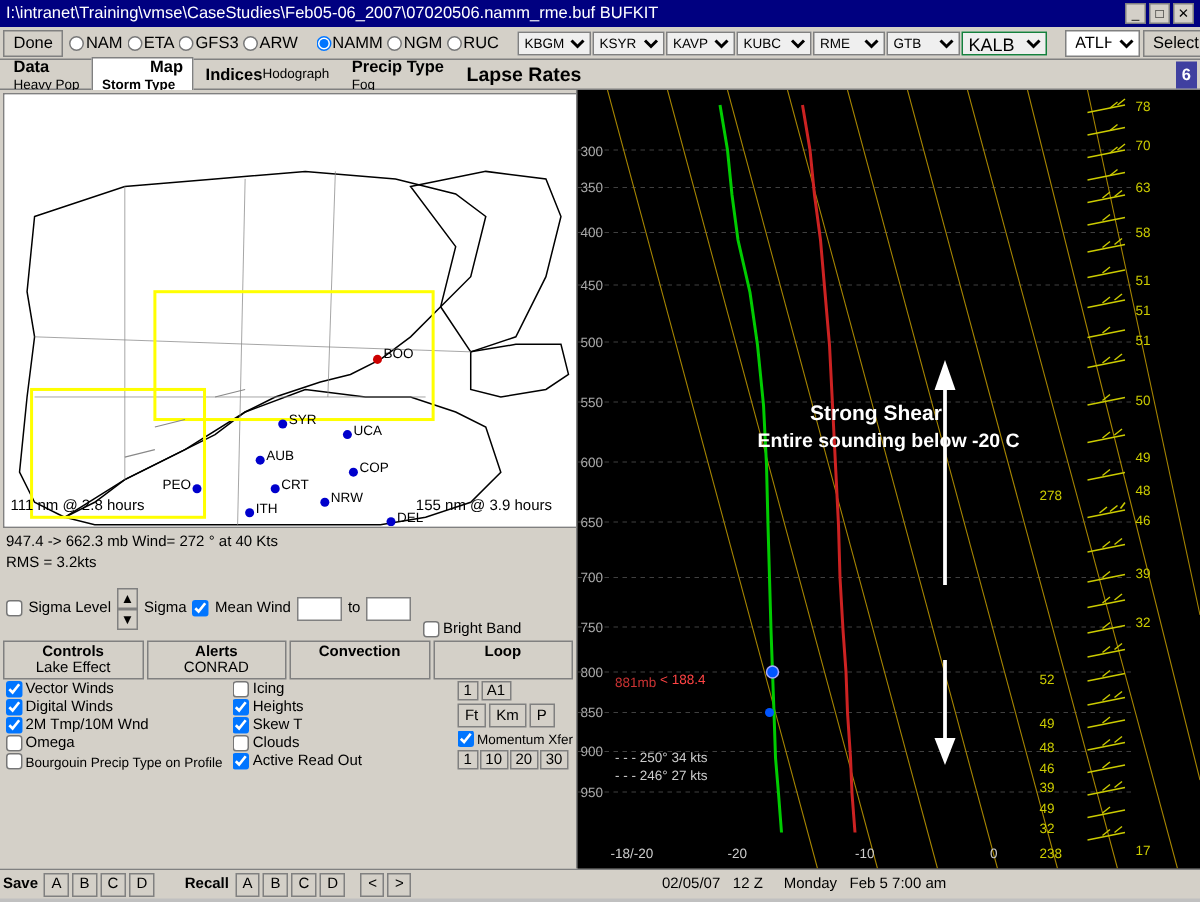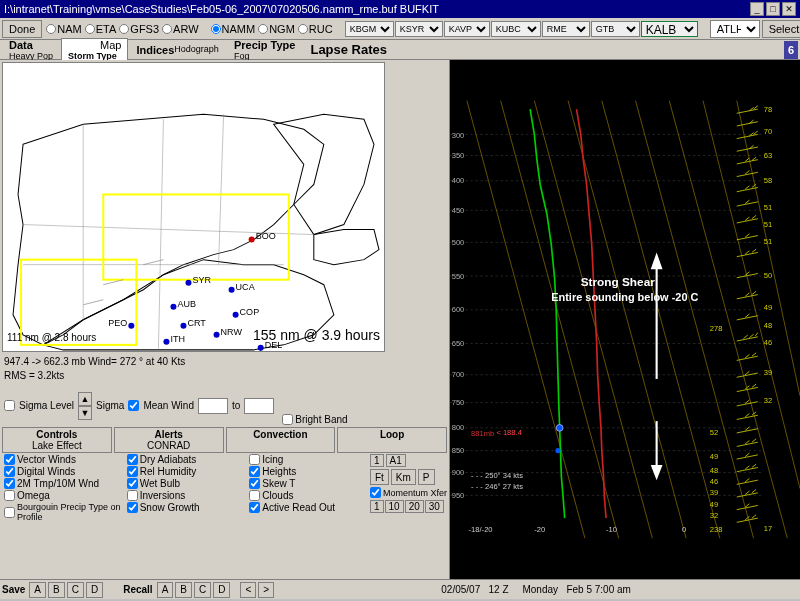--- a/index.html
+++ b/index.html
@@ -88,21 +88,21 @@
 
     
     #main-content {
       display: flex;
       width: 800px;
       height: 519px; 
     }
 
     
     #left-panel {
-      width: 450px;
+      width: 385px;
       background: #d4d0c8;
       display: flex;
       flex-direction: column;
       border-right: 1px solid #808080;
       flex-shrink: 0;
     }
 
     
     #map-area {
       width: 383px;
@@ -357,21 +357,21 @@
 
 </div>
 
 <div id="tabs-row">
   <div class="tab-group">
     <div class="tab-item" style="display:flex;flex-direction:column;padding:0 6px;">
       <span style="font-size:11px;font-weight:bold;">Data</span>
       <span style="font-size:9px;">Heavy Pop</span>
     </div>
     <div class="tab-item active" style="display:flex;flex-direction:column;padding:0 6px;background:#fff;border:1px solid #808080;">
-      <span style="font-size:11px;font-weight:normal;padding-left:32px;">Map</span>
+      <span style="font-size:11px;font-weight:bold;padding-left:32px;">Map</span>
       <span style="font-size:9px;">Storm Type</span>
     </div>
     <div class="tab-item" style="display:flex;padding:0 6px;">
       <span style="font-size:11px;font-weight:bold;">Indices</span>
       <span style="font-size:9px;">Hodograph</span>
     </div>
     <div class="tab-item" style="display:flex;flex-direction:column;padding:0 6px;">
       <span style="font-size:11px;font-weight:bold;">Precip Type</span>
       <span style="font-size:9px;">Fog</span>
     </div>
@@ -458,21 +458,21 @@
         <circle cx="179" cy="377" r="3" fill="#0000cc"></circle>
         <text x="183" y="377" class="map-label">AVE</text>
 
         <line x1="100" y1="220" x2="120" y2="215" stroke="#888" stroke-width="0.7"></line>
         <line x1="140" y1="200" x2="160" y2="195" stroke="#888" stroke-width="0.7"></line>
         <line x1="80" y1="240" x2="100" y2="235" stroke="#888" stroke-width="0.7"></line>
       </svg>
 
       
       <div style="position:absolute;bottom:8px;left:4px;font-size:10px;">111 nm @ 2.8 hours</div>
-      <div style="position:absolute;bottom:8px;right:4px;font-size:14px;">155 nm @ 3.9 hours</div>
+      <div style="position:absolute;bottom:8px;right:16px;font-size:10px;">155 nm @ 3.9 hours</div>
     </div>
 
     <div id="info-bar">
       <div style="font-size:10px;">947.4 -&gt; 662.3 mb Wind=  272 ° at 40 Kts</div>
       <div style="font-size:10px;">RMS = 3.2kts</div>
     </div>
 
     <div id="sigma-row">
       <input type="checkbox" style="width: 11px; height: 11px; margin: 0px;">
       <label style="font-size:10px;">Sigma Level</label>
@@ -527,42 +527,20 @@
         <div class="check-row">
           <input type="checkbox" style="">
           <label>Omega</label>
         </div>
         <div class="check-row">
           <input type="checkbox" style="">
           <label style="font-size:9px;">Bourgouin Precip Type on Profile</label>
         </div>
       </div>
 
-      <div class="check-col">
-        <div class="check-row">
-          <input type="checkbox" checked="" style="">
-          <label>Dry Adiabats</label>
-        </div>
-        <div class="check-row">
-          <input type="checkbox" checked="" style="">
-          <label>Rel Humidity</label>
-        </div>
-        <div class="check-row">
-          <input type="checkbox" checked="" style="">
-          <label>Wet Bulb</label>
-        </div>
-        <div class="check-row">
-          <input type="checkbox" style="">
-          <label>Inversions</label>
-        </div>
-        <div class="check-row">
-          <input type="checkbox" checked="" style="">
-          <label>Snow Growth</label>
-        </div>
-      </div>
 
       <div class="check-col">
         <div class="check-row">
           <input type="checkbox" style="">
           <label>Icing</label>
         </div>
         <div class="check-row">
           <input type="checkbox" checked="" style="">
           <label>Heights</label>
         </div>

